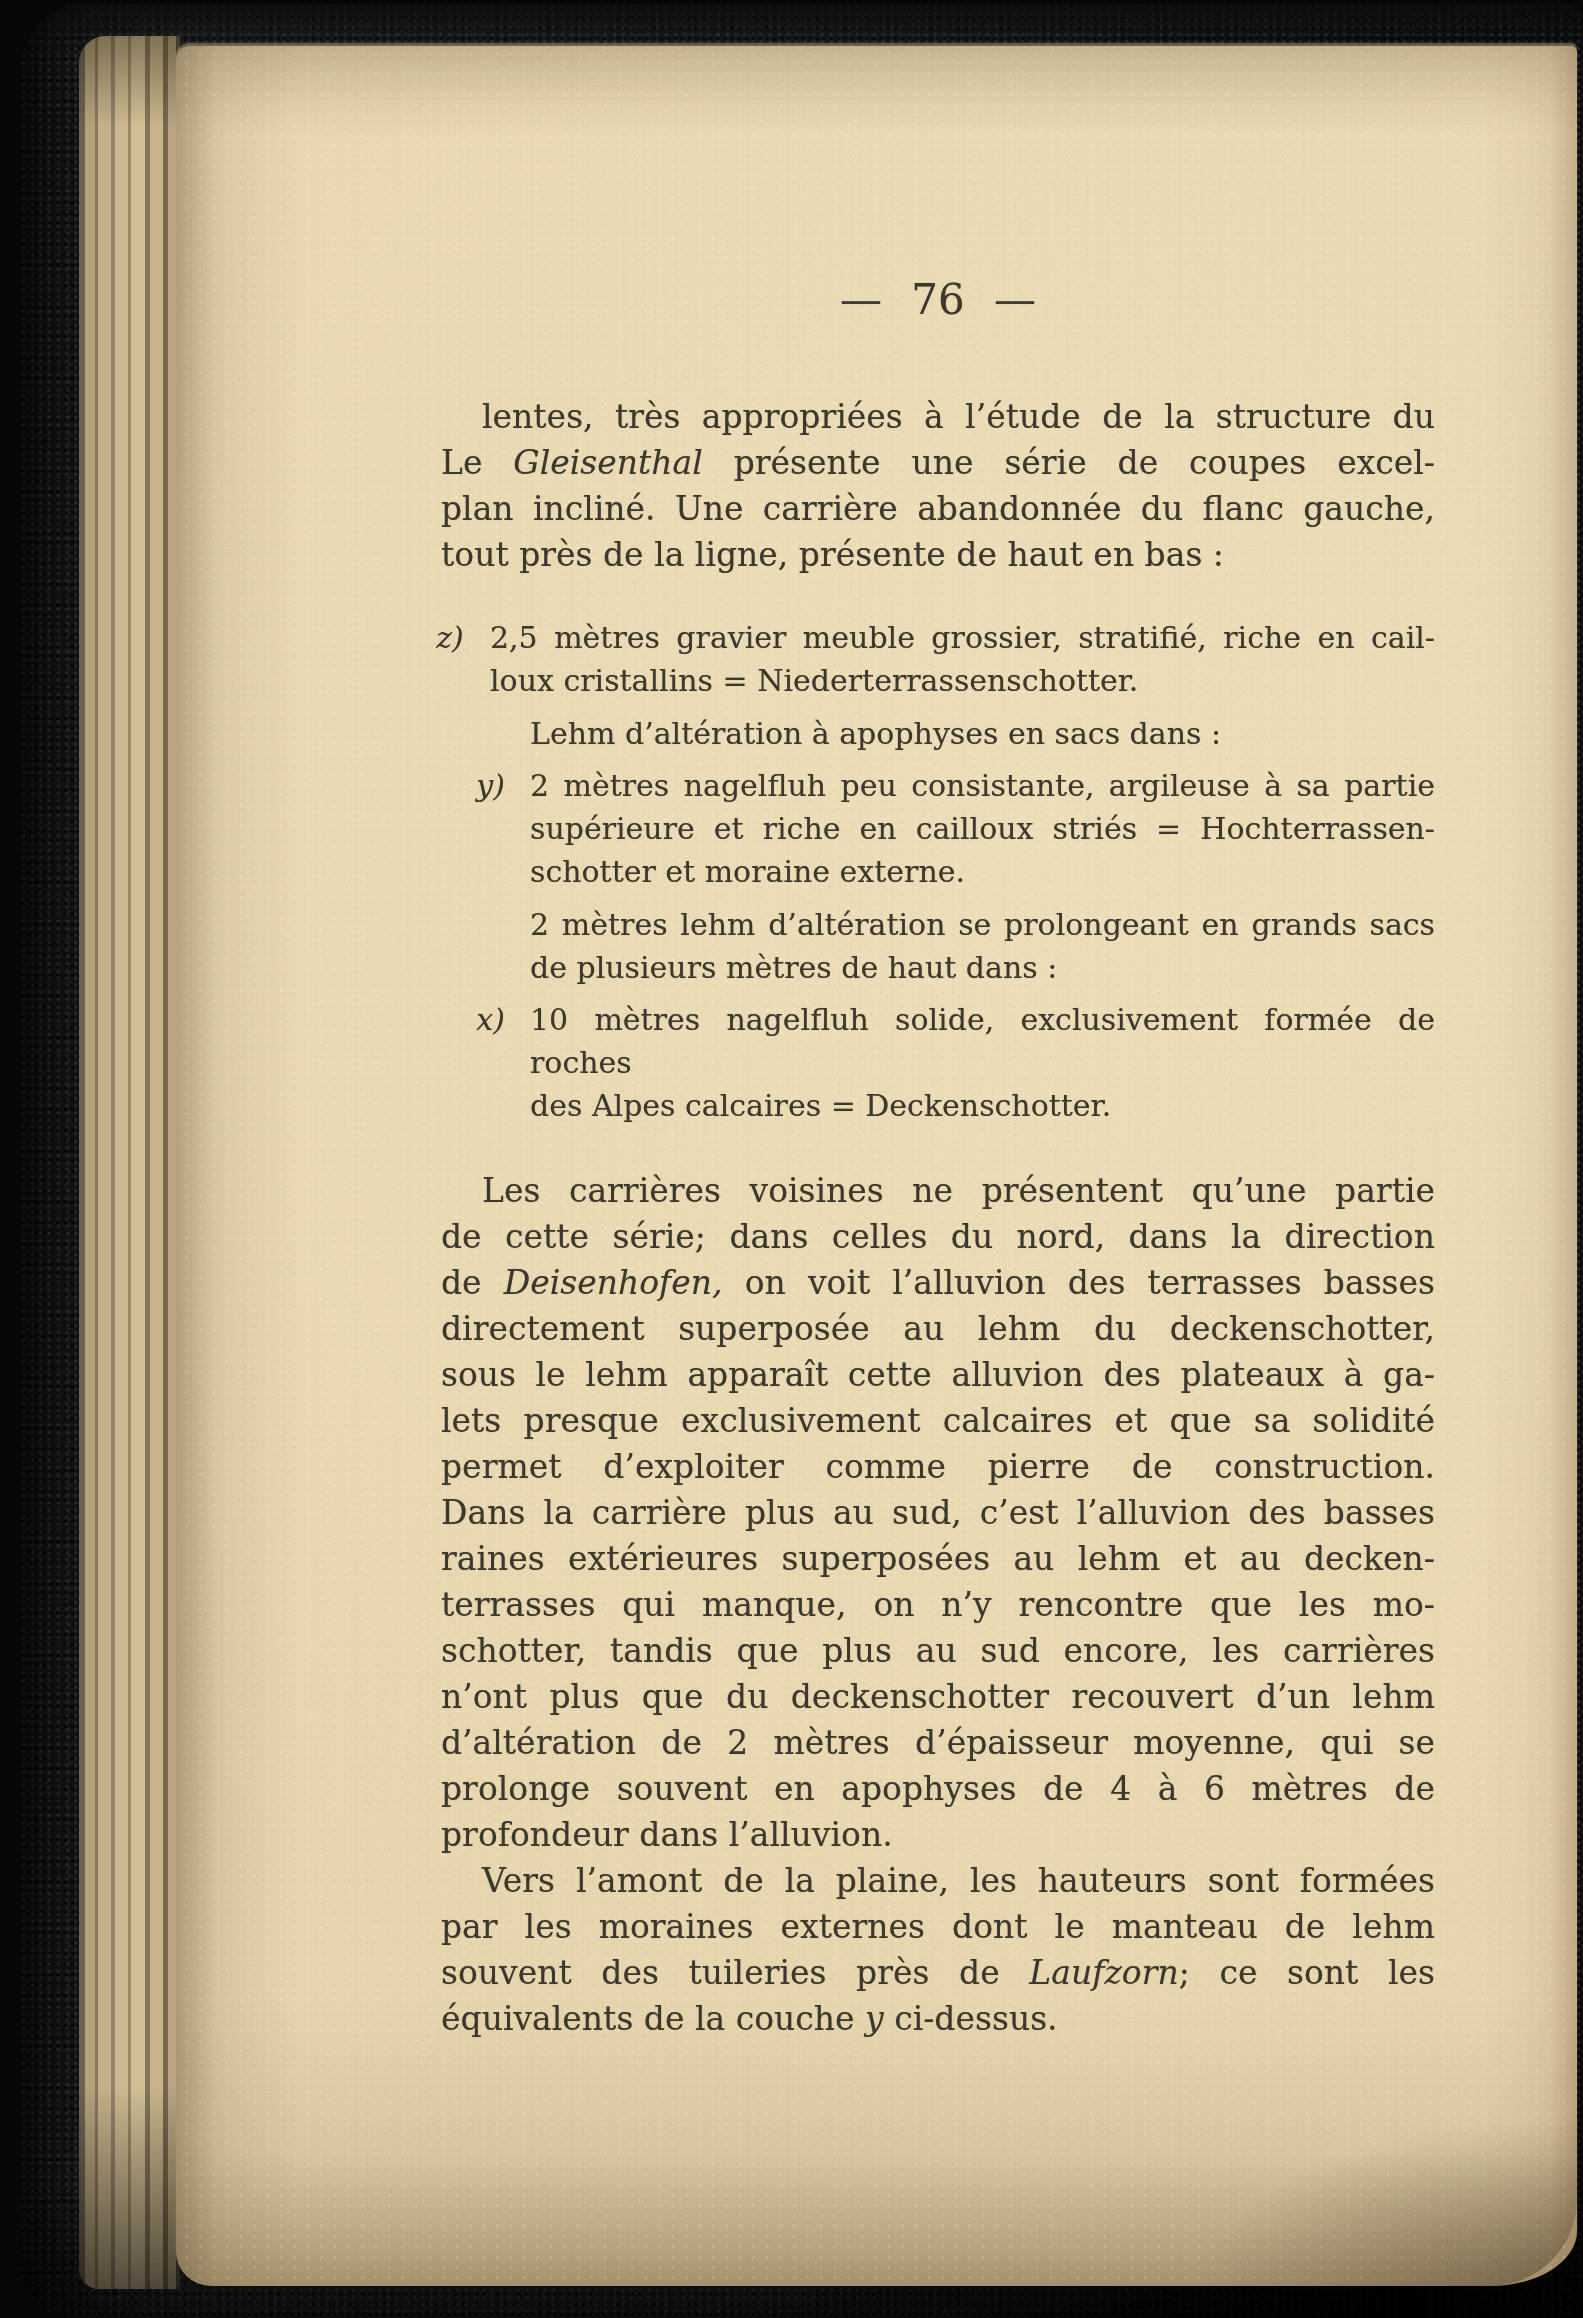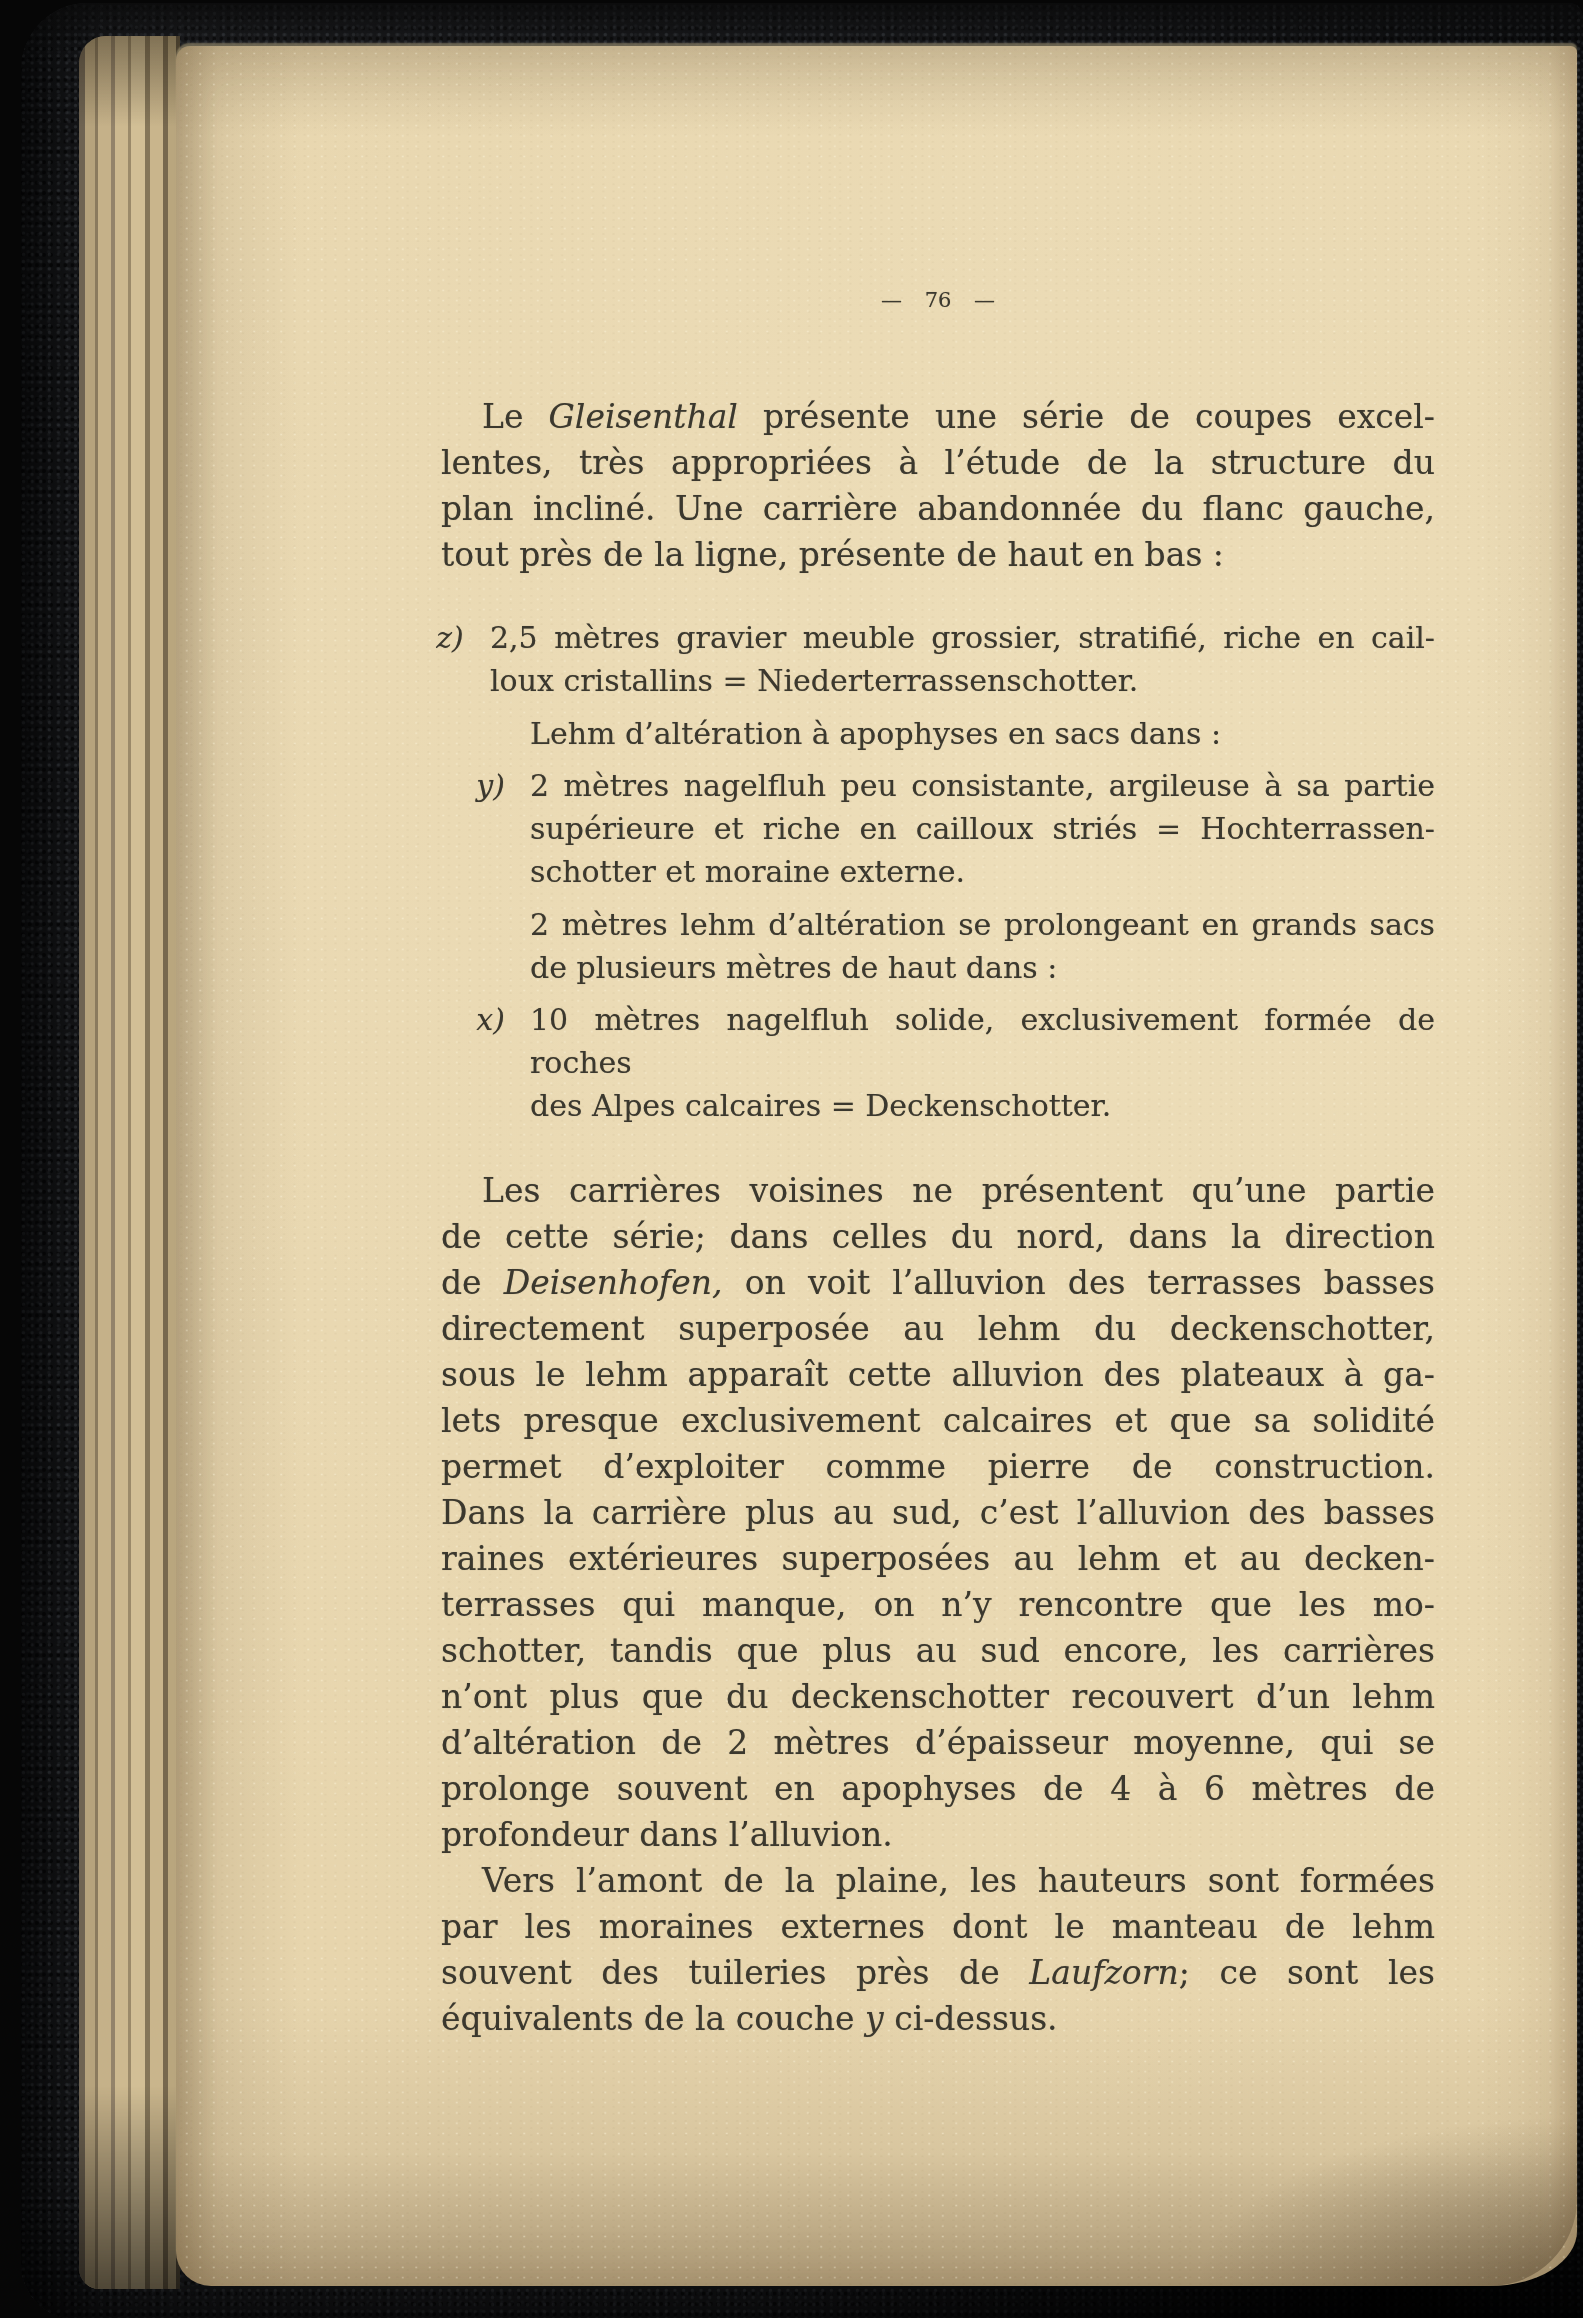--- a/index.html
+++ b/index.html
@@ -73,21 +73,21 @@
     border-bottom-right-radius: 87px;
     background: radial-gradient(90% 90% at 100% 100%, rgba(40,26,10,0.38), rgba(40,26,10,0) 70%);
     pointer-events: none;
   }
 
   
   .page-number {
     position: absolute;
     left: 265px; top: 236px; width: 994px;
     text-align: center;
-    font-size: 21px; line-height: 36px;
+    font-size: 42px; line-height: 36px;
     word-spacing: 16px;
     color: #3c392f;
     text-shadow: 0 0 0.8px rgba(60,56,44,0.45);
   }
   .content {
     position: absolute;
     left: 265px; top: 348px; width: 994px;
     color: #3b382e;
     text-shadow: 0 0 0.8px rgba(60,56,44,0.45);
   }
@@ -108,22 +108,22 @@
 
 <div class="cover"></div>
 <div class="stack"></div>
 
 <div class="page">
   <div class="page-number">— 76 —</div>
 
   <div class="content">
 
     <div class="para">
+        <div class="tline"><span>lentes, très appropriées à l’étude de la structure du</span></div>
         <div class="tline"><span>Le </span><i>Gleisenthal</i><span> présente une série de coupes excel-</span></div>
-        <div class="tline"><span>lentes, très appropriées à l’étude de la structure du</span></div>
         <div class="tline"><span>plan incliné. Une carrière abandonnée du flanc gauche,</span></div>
         <div class="tline"><span>tout près de la ligne, présente de haut en bas :</span></div>
       </div>
 
     <div class="strata-list">
       <div class="list-item">
         <span class="li-label">z)</span>
         <div class="li-text">
             <div class="tline"><span>2,5 mètres gravier meuble grossier, stratifié, riche en cail-</span></div>
             <div class="tline"><span>loux cristallins = Niederterrassenschotter.</span></div>

